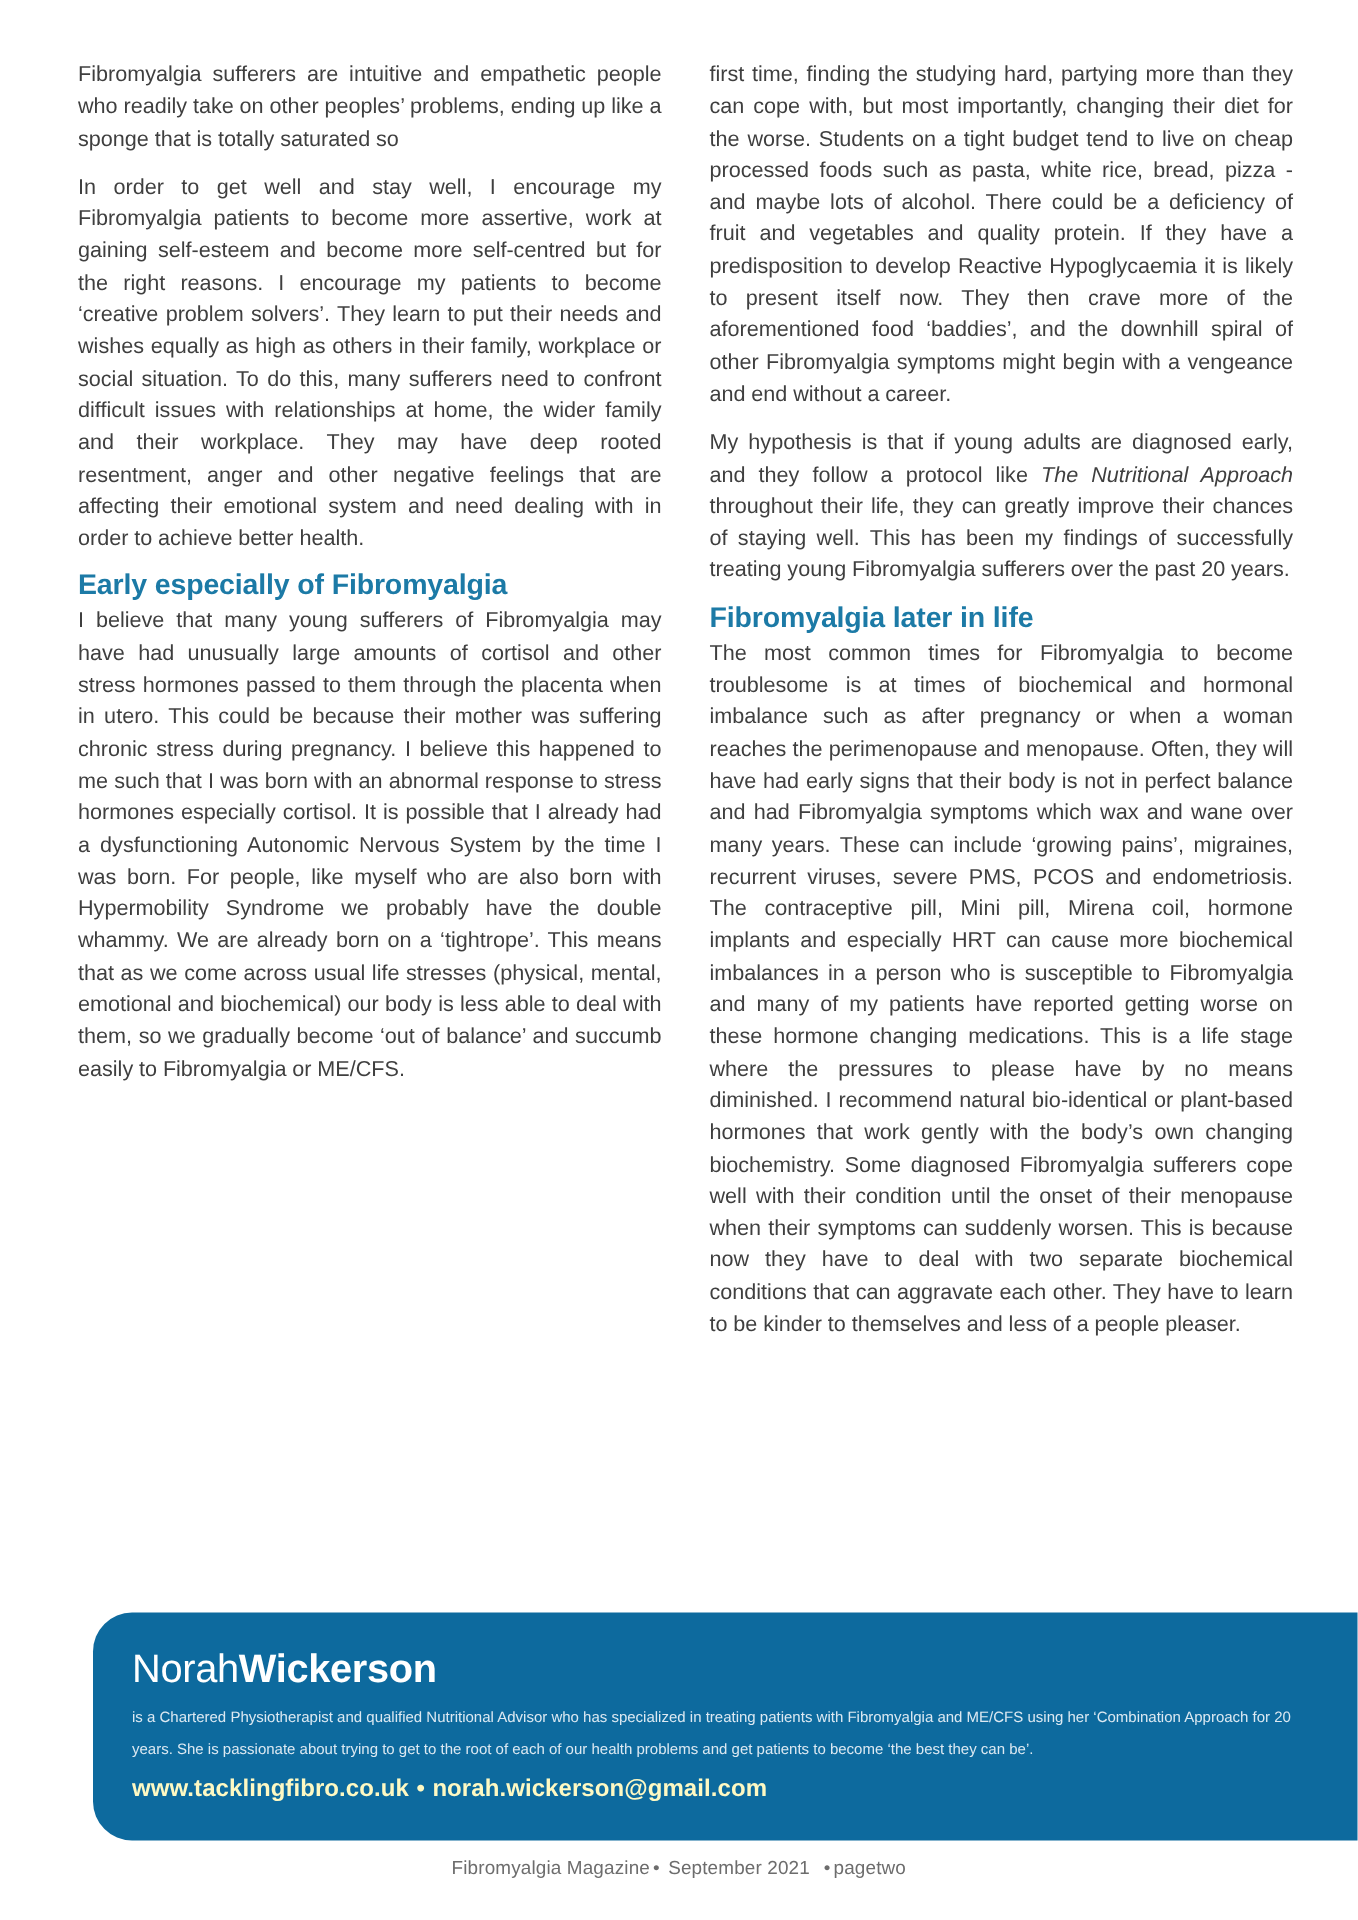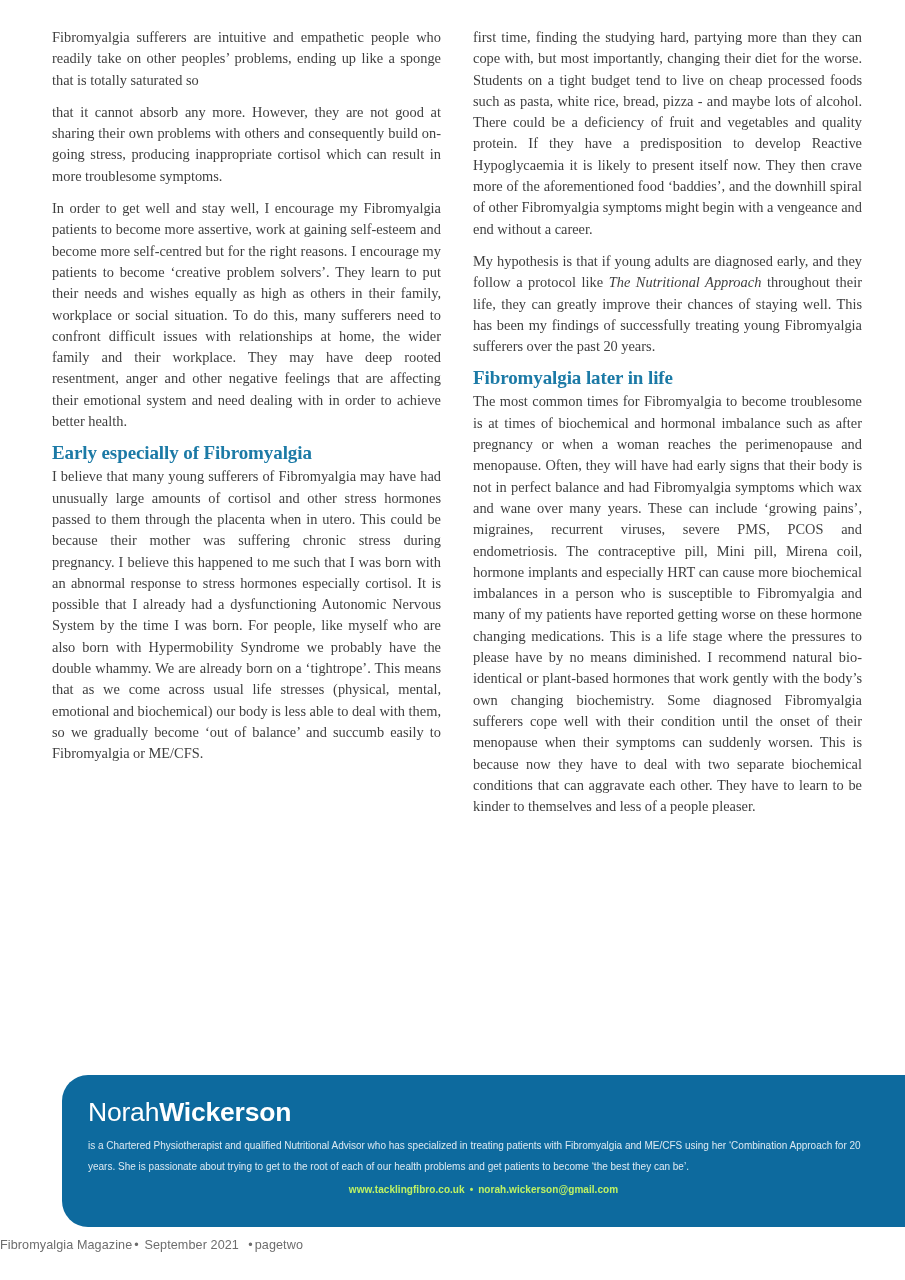--- a/index.html
+++ b/index.html
@@ -21,26 +21,25 @@
     position: absolute;
     inset: 0;
     width: 905px;
     height: 1280px;
   }
 
   
   .article {
     position: absolute;
     left: 52px;
-    top: 27px;
+    top: 40px;
     width: 810px;
     display: flex;
     gap: 32px;
     align-items: flex-start;
-    font-family: Liberation Serif, serif;
   }
   .col {
     width: 389px;
   }
   .col-right { width: 389px; }
 
   p.body {
     margin: 0 0 11px 0;
     font-size: 14.4px;
     line-height: 21.3px;
@@ -94,58 +93,57 @@
   }
   .author-bio {
     margin-top: 8px;
     color: #dce9f2;
     font-size: 10px;
     line-height: 21px;
     max-width: 800px;
   }
   .author-contact {
     margin-top: 7px;
-    color: #bef264;
-    font-size: 10px;
+    color: #fef9c3;
+    font-size: 16px;
     font-weight: bold;
     letter-spacing: 0.05px;
-    text-align: center;
   }
   .author-contact .sep {
     display: inline-block;
     padding: 0 5px;
   }
 
   
   .footer {
     position: absolute;
     left: 0;
     top: 1238px;
     width: 905px;
+    text-align: center;
     font-size: 12.6px;
     color: #6d6d6d;
     letter-spacing: 0.1px;
   }
   .footer .bullet {
     display: inline-block;
     padding: 0 2px;
   }
   .footer .page-word { color: #6d6d6d; }
   .footer .page-num { color: #6d6d6d; }
 </style>
 </head>
 <body>
 
 <div class="page">
 
   <div class="article">
 
     <div class="col col-left">
       <p class="body">Fibromyalgia sufferers are intuitive and empathetic people who readily take on other peoples’ problems, ending up like a sponge that is totally saturated so</p>
-      <p class="body">that it cannot absorb any more. However, they are not good at sharing their own problems with others and consequently build on-going stress, producing inappropriate cortisol which can result in more troublesome symptoms.</p>
       <p class="body">In order to get well and stay well, I encourage my Fibromyalgia patients to become more assertive, work at gaining self-esteem and become more self-centred but for the right reasons. I encourage my patients to become ‘creative problem solvers’. They learn to put their needs and wishes equally as high as others in their family, workplace or social situation. To do this, many sufferers need to confront difficult issues with relationships at home, the wider family and their workplace. They may have deep rooted resentment, anger and other negative feelings that are affecting their emotional system and need dealing with in order to achieve better health.</p>
 
       <h2 class="section-heading">Early especially of Fibromyalgia</h2>
 
       <p class="body">I believe that many young sufferers of Fibromyalgia may have had unusually large amounts of cortisol and other stress hormones passed to them through the placenta when in utero. This could be because their mother was suffering chronic stress during pregnancy. I believe this happened to me such that I was born with an abnormal response to stress hormones especially cortisol. It is possible that I already had a dysfunctioning Autonomic Nervous System by the time I was born. For people, like myself who are also born with Hypermobility Syndrome we probably have the double whammy. We are already born on a ‘tightrope’. This means that as we come across usual life stresses (physical, mental, emotional and biochemical) our body is less able to deal with them, so we gradually become ‘out of balance’ and succumb easily to Fibromyalgia or ME/CFS.</p>
     </div>
 
     <div class="col col-right">
       <p class="body">first time, finding the studying hard, partying more than they can cope with, but most importantly, changing their diet for the worse. Students on a tight budget tend to live on cheap processed foods such as pasta, white rice, bread, pizza - and maybe lots of alcohol. There could be a deficiency of fruit and vegetables and quality protein. If they have a predisposition to develop Reactive Hypoglycaemia it is likely to present itself now. They then crave more of the aforementioned food ‘baddies’, and the downhill spiral of other Fibromyalgia symptoms might begin with a vengeance and end without a career.</p>
 

